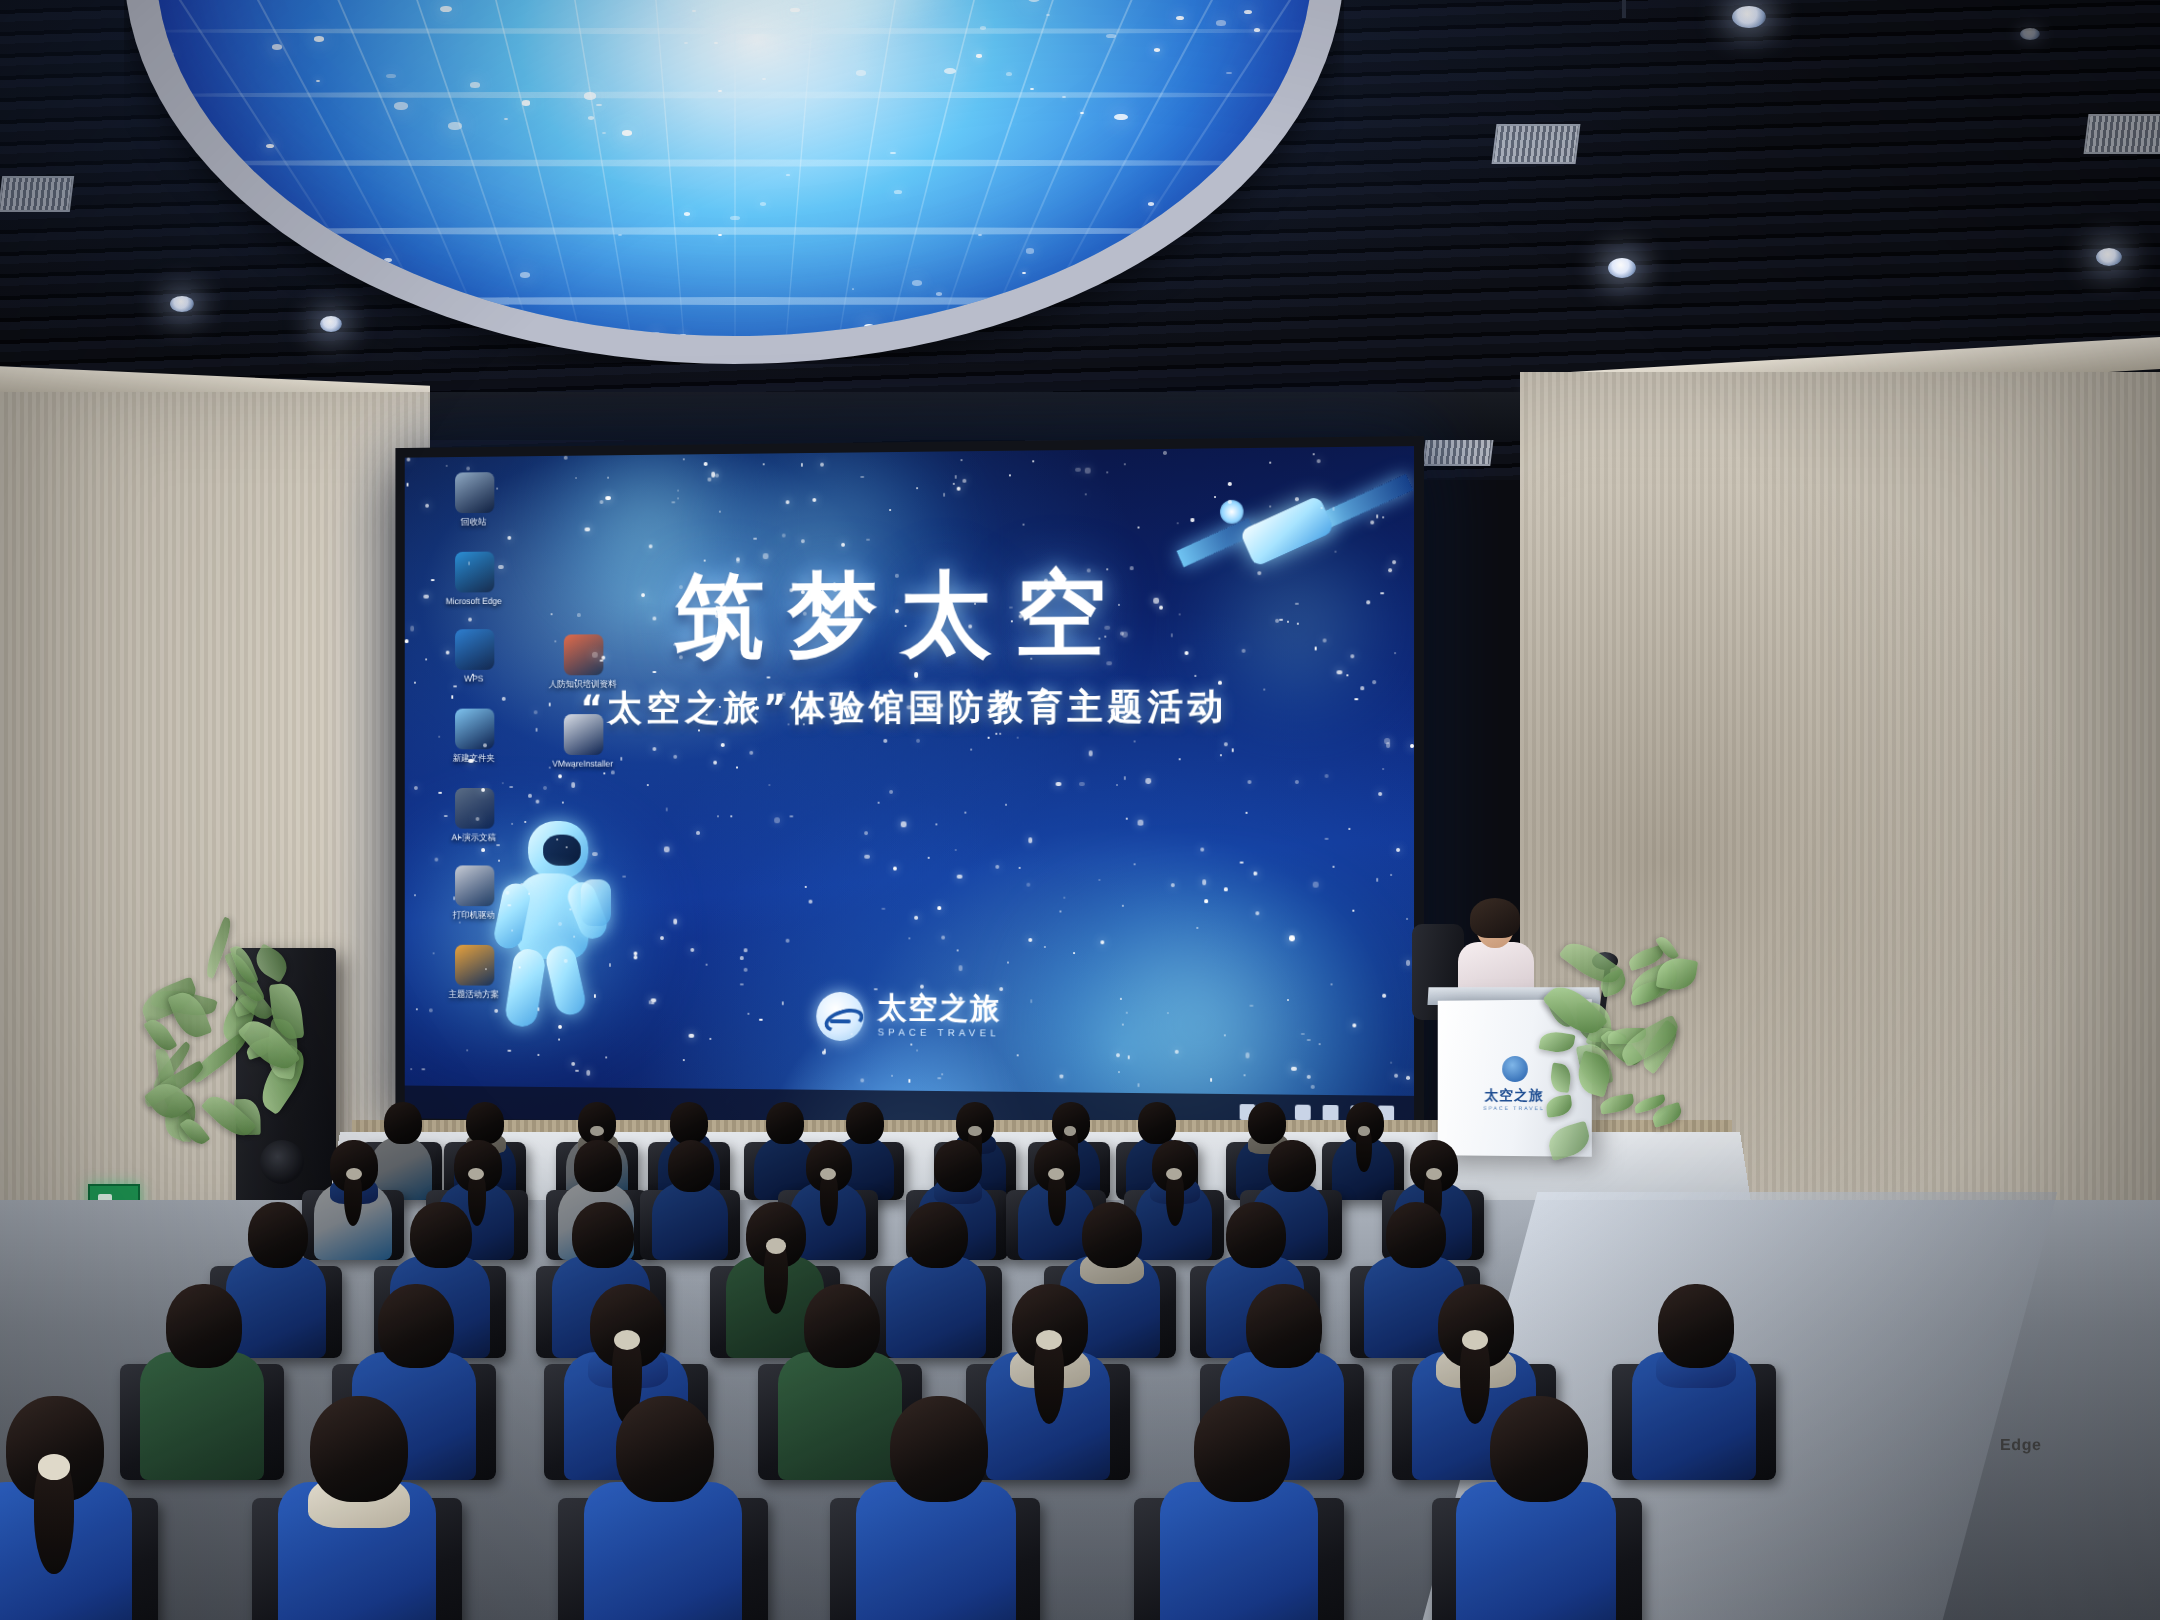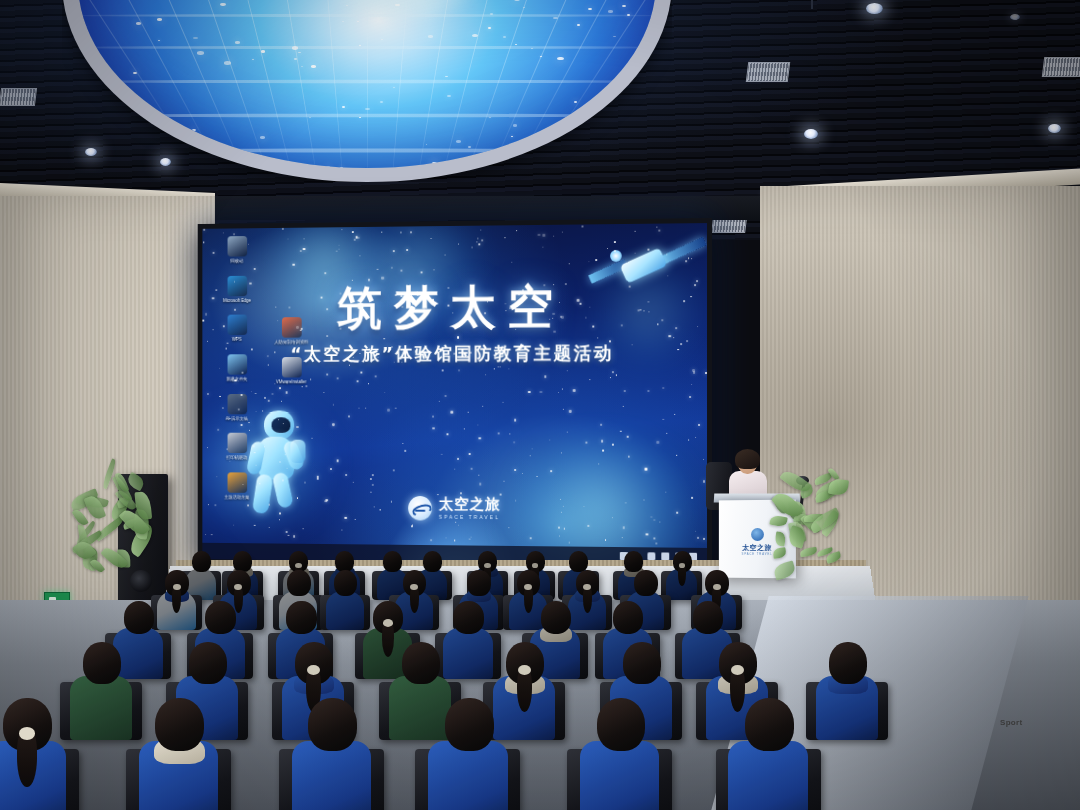--- a/index.html
+++ b/index.html
@@ -1373,17 +1373,17 @@
       <div class="person" style="left: 574.965px; top: 690px; width: 89.6px; height: 153.6px; z-index: 14;">
         <div class="chair" style="left: -7.68px; top: 58.88px; width: 104.96px; height: 74.24px;"></div>
         <div class="body" style="width: 79.36px; height: 81.92px; left: 5.12px; top: 51.2px; background: linear-gradient(155deg, rgb(45, 98, 196), rgb(23, 57, 138) 70%, rgb(13, 33, 84)); filter: brightness(0.95);"></div>
         <div class="head" style="width: 48.64px; height: 53.76px; left: 21.76px; top: 7.68px; background: linear-gradient(155deg, rgb(53, 39, 35), rgb(20, 16, 15) 60%, rgb(7, 6, 6)); filter: brightness(0.96);"></div>
       </div>
       <div class="person" style="left: 723.301px; top: 690px; width: 89.6px; height: 153.6px; z-index: 14;">
         <div class="chair" style="left: -7.68px; top: 58.88px; width: 104.96px; height: 74.24px;"></div>
         <div class="body" style="width: 79.36px; height: 81.92px; left: 5.12px; top: 51.2px; background: linear-gradient(155deg, rgb(45, 98, 196), rgb(23, 57, 138) 70%, rgb(13, 33, 84)); filter: brightness(0.95);"></div>
         <div class="head" style="width: 48.64px; height: 53.76px; left: 21.76px; top: 7.68px; background: linear-gradient(155deg, rgb(53, 39, 35), rgb(20, 16, 15) 60%, rgb(7, 6, 6)); filter: brightness(0.96);"></div>
       </div>
-      <div class="sport-tag" style="left: 1000px; top: 718px; z-index: 60;">Sport</div>
+      <div class="sport-tag" style="left: 1000px; top: 718px; z-index: 60;">Edge</div>
     </div>
 
   <div class="vignette"></div>
 </div>
 
 </body></html>

